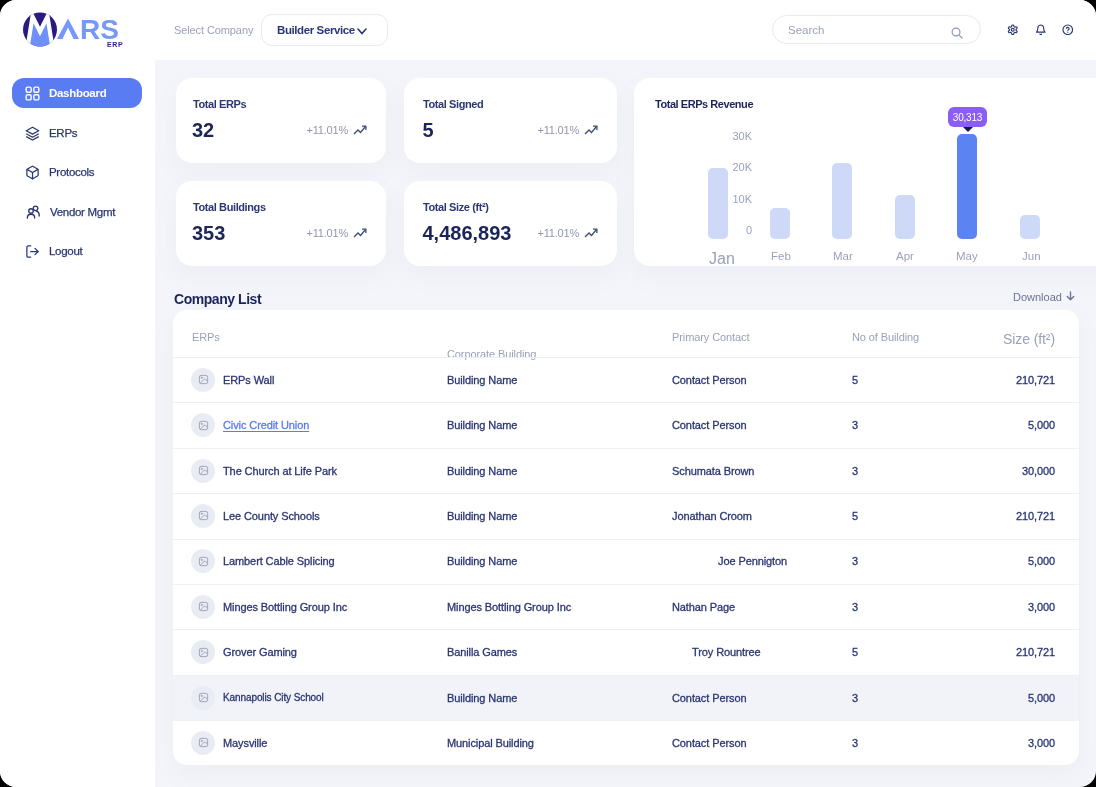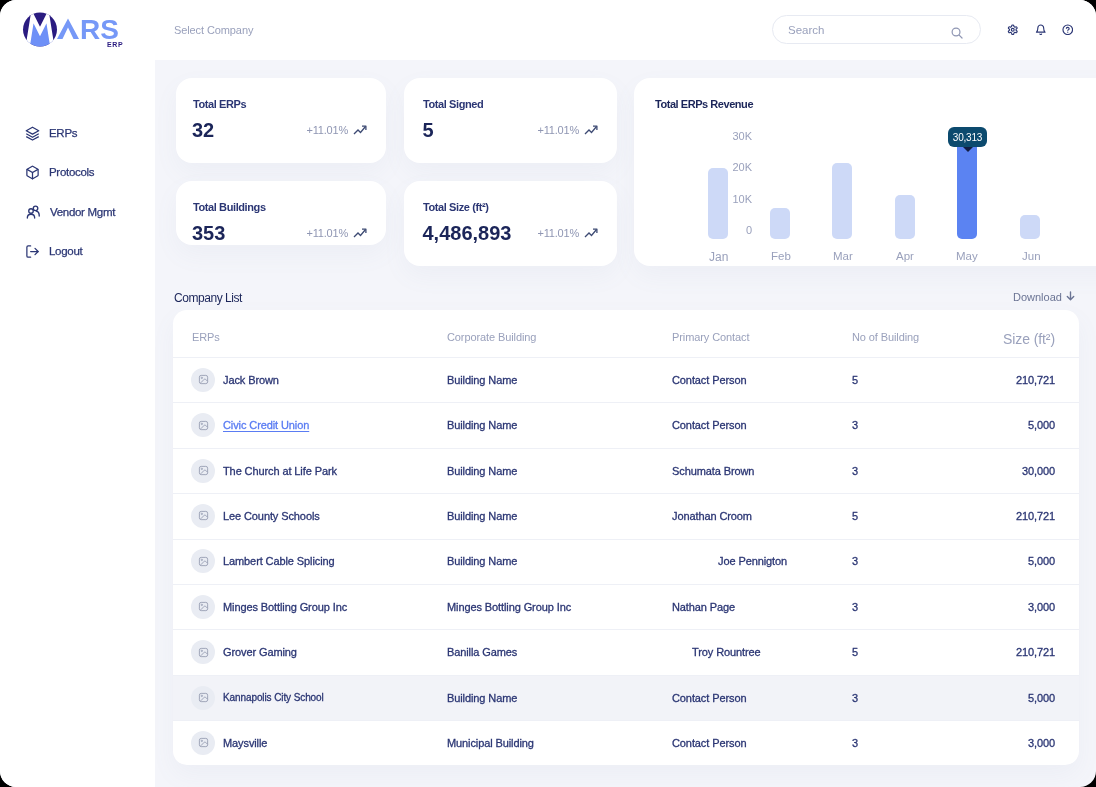--- a/index.html
+++ b/index.html
@@ -13,21 +13,21 @@
   .navpill span { margin-left:9px; font-size:11.5px; font-weight:700; letter-spacing:-.3px; }
   .navitem { position:absolute; left:0; width:155px; height:22px; display:flex; align-items:center; color:#2b3674; }
   .navitem svg { margin-left:25px; }
   .navitem span { margin-left:9px; font-size:11.5px; letter-spacing:-.3px; -webkit-text-stroke:.25px; }
   .grey { color:#9aa1bc; }
   .card { position:absolute; background:#fff; border-radius:16px; box-shadow:0 10px 24px rgba(112,144,176,0.06); }
   .ctitle { position:absolute; left:17px; top:20px; font-size:11px; font-weight:700; letter-spacing:-.4px; color:#2b3674; }
   .cnum { position:absolute; left:16px; top:41px; font-size:20px; font-weight:700; color:#1b2559; }
   .cpct { position:absolute; right:38px; top:46px; font-size:11px; letter-spacing:-.2px; color:#8f96b3; }
   .ctrend { position:absolute; right:19px; top:46px; }
-  .tt { position:absolute; background:#0c4a6e; color:#fff; border-radius:6px; font-size:10px; letter-spacing:-.2px; display:flex; align-items:center; justify-content:center;margin-top:20px; }
+  .tt { position:absolute; background:#8b5cf6; color:#fff; border-radius:6px; font-size:10px; letter-spacing:-.2px; display:flex; align-items:center; justify-content:center; }
   .tt:after { content:""; position:absolute; left:50%; bottom:-5px; transform:translateX(-50%); border:5px solid transparent; border-top-color:#121c42; border-bottom:none; }
   .bar { position:absolute; width:20px; border-radius:5px; background:#cdd9f7; }
 </style>
 </head>
 <body>
 <div class="app">
 
   <header>
     <svg class="abs" style="left:20px; top:8px;" width="110" height="46" viewBox="0 0 110 46">
       <defs>
@@ -38,20 +38,26 @@
       <circle cx="20" cy="21.5" r="17" fill="#2a1b80"></circle>
       <g clip-path="url(#cc)">
         <path d="M4.5,42 L12.5,8.5 L20,23.5 L27.5,8.5 L35.5,42 Z" fill="#6e90f7"></path>
         <path d="M7.5,40 L12.5,8.5 L20,23.5 L27.5,8.5 L32.5,40" fill="none" stroke="#fff" stroke-width="4.2"></path>
       </g>
       <path d="M37,31 L48,10.5 L59,31 Z M48,19.5 L53.5,31 L42.5,31 Z" fill="#7698f7" fill-rule="evenodd"></path>
       <text x="60" y="31" font-size="28" font-weight="bold" fill="#7698f7" font-family="Liberation Sans">RS</text>
       <text x="87" y="39" font-size="7" font-weight="bold" fill="#2a1b80" letter-spacing="0.6">ERP</text>
     </svg>
     <div class="abs grey" style="left:174px; top:24px; font-size:11px; letter-spacing:-.1px;">Select Company</div>
+    <div class="abs" style="left:261px; top:14px; width:127px; height:32px; border:1px solid #e7eaf2; border-radius:11px; background:#fff;">
+      <span class="abs" style="left:15px; top:9px; font-size:11.5px; font-weight:700; letter-spacing:-.4px; color:#2b3674;">Builder Service</span>
+      <svg class="abs" style="right:20px; top:13px;" width="10" height="7" viewBox="0 0 10 7">
+          <path d="M1,1 L5,5.5 L9,1" fill="none" stroke="#2b3674" stroke-width="1.6" stroke-linecap="round"></path>
+        </svg>
+    </div>
     <div class="abs" style="left:772px; top:15px; width:209px; height:29px; border:1px solid #e7eaf2; border-radius:15px; background:#fff;">
       <span class="abs grey" style="left:15px; top:8px; font-size:11.5px;">Search</span>
       <svg class="abs" style="right:17.5px; top:10.5px;" width="12" height="12" viewBox="0 0 15 15">
           <circle cx="6.3" cy="6.3" r="4.9" fill="none" stroke="#8f96b3" stroke-width="1.5"></circle>
           <line x1="10.2" y1="10.2" x2="13.8" y2="13.8" stroke="#8f96b3" stroke-width="1.5" stroke-linecap="round"></line>
         </svg>
     </div>
 
     <svg class="abs" style="left:1007px; top:23.5px;" width="11.5" height="11.5" viewBox="0 0 24 24" fill="none" stroke="#2b3674" stroke-width="2.4" stroke-linecap="round" stroke-linejoin="round">
         <path d="M12.22 2h-.44a2 2 0 0 0-2 2v.18a2 2 0 0 1-1 1.73l-.43.25a2 2 0 0 1-2 0l-.15-.08a2 2 0 0 0-2.73.73l-.22.38a2 2 0 0 0 .73 2.73l.15.1a2 2 0 0 1 1 1.72v.51a2 2 0 0 1-1 1.74l-.15.09a2 2 0 0 0-.73 2.73l.22.38a2 2 0 0 0 2.73.73l.15-.08a2 2 0 0 1 2 0l.43.25a2 2 0 0 1 1 1.73V20a2 2 0 0 0 2 2h.44a2 2 0 0 0 2-2v-.18a2 2 0 0 1 1-1.73l.43-.25a2 2 0 0 1 2 0l.15.08a2 2 0 0 0 2.73-.73l.22-.39a2 2 0 0 0-.73-2.73l-.15-.08a2 2 0 0 1-1-1.74v-.5a2 2 0 0 1 1-1.74l.15-.09a2 2 0 0 0 .73-2.73l-.22-.38a2 2 0 0 0-2.73-.73l-.15.08a2 2 0 0 1-2 0l-.43-.25a2 2 0 0 1-1-1.73V4a2 2 0 0 0-2-2z"></path>
@@ -64,20 +70,29 @@
       </svg>
 
     <svg class="abs" style="left:1061.5px; top:23.5px;" width="11.5" height="11.5" viewBox="0 0 24 24" fill="none" stroke="#2b3674" stroke-width="2.4" stroke-linecap="round" stroke-linejoin="round">
         <circle cx="12" cy="12" r="10"></circle>
         <path d="M9.09 9a3 3 0 0 1 5.83 1c0 2-3 3-3 3"></path>
         <line x1="12" y1="17" x2="12.01" y2="17"></line>
       </svg>
   </header>
 
   <div class="sidebar">
+    <div class="navpill">
+      <svg width="15" height="15" viewBox="0 0 16 16" fill="none" stroke="#fff" stroke-width="1.5">
+          <rect x="1.2" y="1.2" width="5.4" height="5.4" rx="1.6"></rect>
+          <rect x="9.4" y="1.2" width="5.4" height="5.4" rx="1.6"></rect>
+          <rect x="1.2" y="9.4" width="5.4" height="5.4" rx="1.6"></rect>
+          <rect x="9.4" y="9.4" width="5.4" height="5.4" rx="1.6"></rect>
+        </svg>
+      <span>Dashboard</span>
+    </div>
     <div class="navitem" style="top:62px;">
       <svg width="15" height="15" viewBox="0 0 24 24" fill="none" stroke="#2b3674" stroke-width="2" stroke-linejoin="round">
           <path d="M12 2 L2 7.5 12 13 22 7.5 Z"></path>
           <path d="M2 12.5 12 18 22 12.5"></path>
           <path d="M2 17 12 22.5 22 17"></path>
         </svg>
       <span>ERPs</span>
     </div>
     <div class="navitem" style="top:101px;">
       <svg width="15" height="15" viewBox="0 0 24 24" fill="none" stroke="#2b3674" stroke-width="2" stroke-linecap="round" stroke-linejoin="round">
@@ -117,21 +132,21 @@
   </div>
   <div class="card" style="left:404px; top:78px; width:213px; height:85px;">
     <div class="ctitle" style="left:19px;">Total Signed</div>
     <div class="cnum" style="left:18.5px;">5</div>
     <div class="cpct">+11.01%</div>
     <svg class="ctrend" width="14" height="12" viewBox="0 0 14 12" fill="none" stroke="#3d4a73" stroke-width="1.3">
         <path d="M1 10 L5 6 L7.5 8.5 L12.5 2.5"></path>
         <path d="M9 2.1 L12.9 2.1 L12.9 6" stroke-linejoin="round"></path>
       </svg>
   </div>
-  <div class="card" style="left:176px; top:181px; width:210px; height:64px;">
+  <div class="card" style="left:176px; top:181px; width:210px; height:85px;">
     <div class="ctitle">Total Buildings</div>
     <div class="cnum">353</div>
     <div class="cpct">+11.01%</div>
     <svg class="ctrend" width="14" height="12" viewBox="0 0 14 12" fill="none" stroke="#3d4a73" stroke-width="1.3">
         <path d="M1 10 L5 6 L7.5 8.5 L12.5 2.5"></path>
         <path d="M9 2.1 L12.9 2.1 L12.9 6" stroke-linejoin="round"></path>
       </svg>
   </div>
   <div class="card" style="left:404px; top:181px; width:213px; height:85px;">
     <div class="ctitle" style="left:19px;">Total Size (ft²)</div>
@@ -151,52 +166,52 @@
     <div class="abs grey" style="right:409px; top:115px; font-size:11px;">10K</div>
     <div class="abs grey" style="right:409px; top:146px; font-size:11px;">0</div>
   </div>
 
   <div class="bar" style="left:708px; top:168px; height:71px;"></div>
   <div class="bar" style="left:770px; top:208px; height:31px;"></div>
   <div class="bar" style="left:832px; top:163px; height:76px;"></div>
   <div class="bar" style="left:895px; top:195px; height:44px;"></div>
   <div class="bar" style="left:957px; top:134px; height:105px; background:#5b83f2;"></div>
   <div class="bar" style="left:1020px; top:215px; height:24px;"></div>
-  <div class="abs grey" style="left:709px; top:250px; font-size:12px;">Jan</div>
+  <div class="abs grey" style="left:709px; top:250px; font-size:16px;">Jan</div>
   <div class="abs grey" style="left:771px; top:250px; font-size:11.5px;">Feb</div>
   <div class="abs grey" style="left:833px; top:250px; font-size:11.5px;">Mar</div>
   <div class="abs grey" style="left:896px; top:250px; font-size:11.5px;">Apr</div>
   <div class="abs grey" style="left:956px; top:250px; font-size:11.5px;">May</div>
   <div class="abs grey" style="left:1022px; top:250px; font-size:11.5px;">Jun</div>
   <div class="tt" style="left:948px; top:107px; width:39px; height:20px;">30,313</div>
 
-  <div class="abs" style="left:174px; top:291px; font-size:12px; font-weight:400; letter-spacing:-.45px; color:#1b2559;">Company List</div>
+  <div class="abs" style="left:174px; top:291px; font-size:14px; font-weight:700; letter-spacing:-.45px; color:#1b2559;">Company List</div>
   <div class="abs" style="left:1013px; top:291px; font-size:11px; color:#6b7494;">Download
     <svg width="11" height="11" viewBox="0 0 12 12" style="vertical-align:-1px;">
         <path d="M6 1 V9 M2.5 6 L6 9.5 L9.5 6" fill="none" stroke="#6b7494" stroke-width="1.5" stroke-linecap="round" stroke-linejoin="round"></path>
       </svg>
   </div>
 
   <div class="card" style="left:173px; top:310px; width:906px; height:455px; border-radius:14px; overflow:hidden;">
 
     <div class="abs grey" style="left:19px; top:21px; font-size:11px; letter-spacing:-.1px;">ERPs</div>
-    <div class="abs grey" style="left:274px; top:21px; font-size:11px; letter-spacing:-.1px;">Corporate Building</div>
+    <div class="abs grey" style="left:274px; top:38px; font-size:11px; letter-spacing:-.1px;">Corporate Building</div>
     <div class="abs grey" style="left:499px; top:21px; font-size:11px; letter-spacing:-.1px;">Primary Contact</div>
     <div class="abs grey" style="left:679px; top:21px; font-size:11px; letter-spacing:-.1px;">No of Building</div>
     <div class="abs grey" style="right:24px; top:21px; font-size:14px; letter-spacing:-.1px;">Size (ft²)</div>
     <div>
     <div class="abs" style="left:0; top:47.0px; width:906px; height:1px; background:#eef0f6;"></div>
     <div class="abs" style="left:18px; top:57.7px; width:24px; height:24px; border-radius:50%; background:#e9ecf3; display:flex; align-items:center; justify-content:center;">
           <svg width="11" height="11" viewBox="0 0 24 24" fill="none" stroke="#949bb0" stroke-width="1.9">
             <rect x="3" y="3" width="18" height="18" rx="4"></rect>
             <circle cx="8.4" cy="8.4" r="1.5"></circle>
             <path d="M20.6 15.6 L16.4 11.4 a1.9 1.9 0 0 0 -2.7 0 L6 19.2"></path>
           </svg>
         </div>
-    <div class="abs" style="left:50px; top:63.7px; font-size:11px; letter-spacing:-.1px; -webkit-text-stroke:.3px; color:#2b3674;">Jack Brown</div>
+    <div class="abs" style="left:50px; top:63.7px; font-size:11px; letter-spacing:-.1px; -webkit-text-stroke:.3px; color:#2b3674;">ERPs Wall</div>
     <div class="abs" style="left:274px; top:63.7px; font-size:11px; letter-spacing:-.1px; -webkit-text-stroke:.3px; color:#2b3674;">Building Name</div>
     <div class="abs" style="left:499px; top:63.7px; font-size:11px; letter-spacing:-.1px; -webkit-text-stroke:.3px; color:#2b3674;">Contact Person</div>
     <div class="abs" style="left:679px; top:63.7px; font-size:11px; letter-spacing:-.1px; -webkit-text-stroke:.3px; color:#2b3674;">5</div>
     <div class="abs" style="right:24px; top:63.7px; font-size:11px; letter-spacing:-.1px; -webkit-text-stroke:.3px; color:#2b3674;">210,721</div>
     <div class="abs" style="left:0; top:92.4px; width:906px; height:1px; background:#eef0f6;"></div>
     <div class="abs" style="left:18px; top:103.1px; width:24px; height:24px; border-radius:50%; background:#e9ecf3; display:flex; align-items:center; justify-content:center;">
           <svg width="11" height="11" viewBox="0 0 24 24" fill="none" stroke="#949bb0" stroke-width="1.9">
             <rect x="3" y="3" width="18" height="18" rx="4"></rect>
             <circle cx="8.4" cy="8.4" r="1.5"></circle>
             <path d="M20.6 15.6 L16.4 11.4 a1.9 1.9 0 0 0 -2.7 0 L6 19.2"></path>

